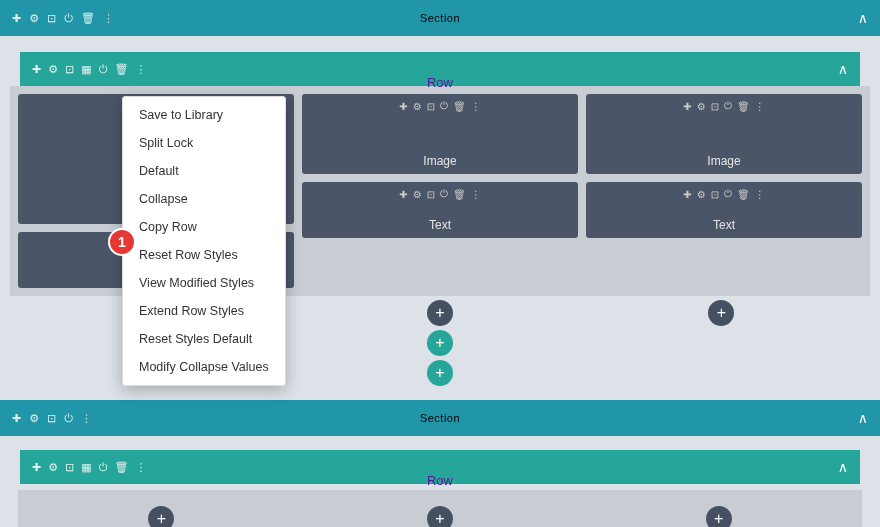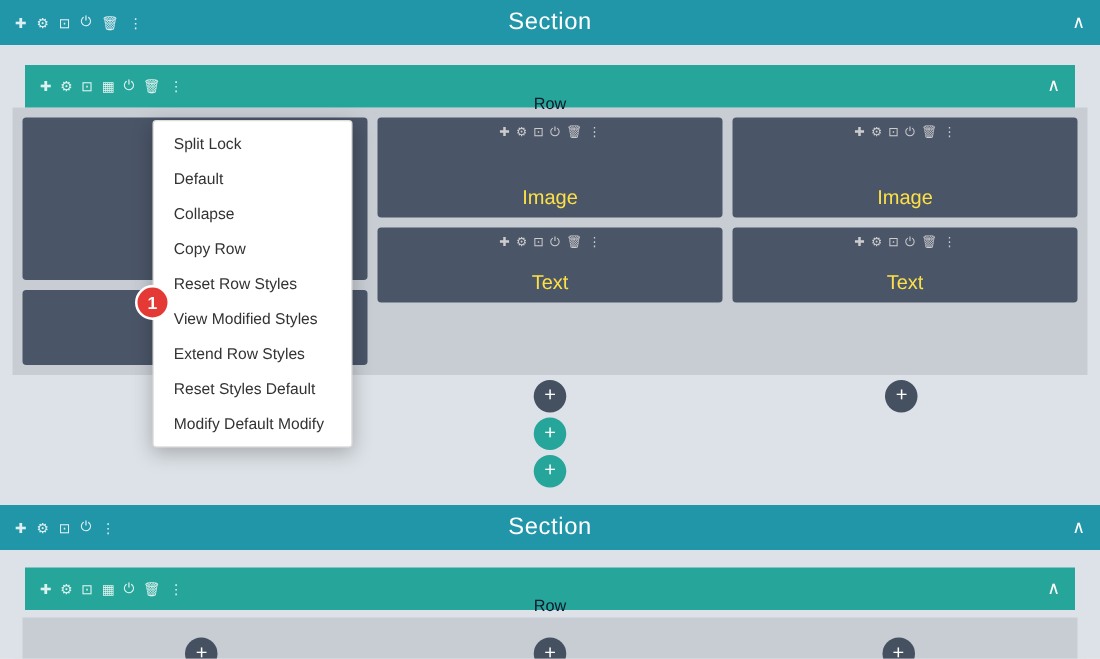--- a/index.html
+++ b/index.html
@@ -25,22 +25,22 @@
       background: #2196a8;
       display: flex;
       align-items: center;
       justify-content: center;
       height: 36px;
       position: relative;
       padding: 0 12px;
     }
 
     .section-bar .bar-title {
-      color: #ffffff;
-      font-size: 19px;
+      color: #000000;
+      font-size: 11px;
       font-weight: 500;
       letter-spacing: 0.5px;
     }
 
     .section-bar .bar-icons {
       display: flex;
       align-items: center;
       gap: 8px;
       position: absolute;
       left: 12px;
@@ -70,21 +70,21 @@
       display: flex;
       align-items: center;
       justify-content: center;
       height: 34px;
       position: relative;
       padding: 0 12px;
       margin: 8px 10px 0 10px;
     }
 
     .row-bar .bar-title {
-      color: #0f172a;
+      color: #4c1d95;
       font-size: 13px;
       font-weight: 500;
       margin-top: 26px;
     }
 
     .row-bar .bar-icons {
       display: flex;
       align-items: center;
       gap: 7px;
       position: absolute;
@@ -145,22 +145,22 @@
       transform: translateX(-50%);
     }
 
     .widget-icon {
       color: #ccc;
       font-size: 10px;
       cursor: pointer;
     }
 
     .widget-label {
-      color: #fde047;
-      font-size: 16px;
+      color: #e5e5e5;
+      font-size: 12px;
       margin-top: auto;
       padding-top: 30px;
     }
 
     
     .plus-btn {
       width: 26px;
       height: 26px;
       border-radius: 50%;
       border: none;
@@ -430,26 +430,27 @@
           <div class="empty-col">
             <button class="plus-btn dark">+</button>
           </div>
         </div>
 
       </div>
     </div>
   </div>
 
   <div class="context-menu">
+    <span class="context-menu-item">Save to Library</span>
     <span class="context-menu-item">Split Lock</span>
     <span class="context-menu-item">Default</span>
     <span class="context-menu-item">Collapse</span>
     <span class="context-menu-item">Copy Row</span>
     <span class="context-menu-item">Reset Row Styles</span>
     <span class="context-menu-item">View Modified Styles</span>
     <span class="context-menu-item">Extend Row Styles</span>
     <span class="context-menu-item">Reset Styles Default</span>
-    <span class="context-menu-item">Modify Default Modify</span>
+    <span class="context-menu-item">Modify Collapse Values</span>
   </div>
 
   <div class="badge-red">1</div>
 
 </div>
 
 </body></html>

